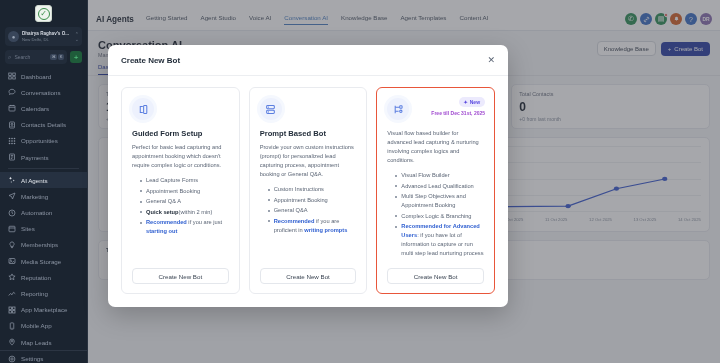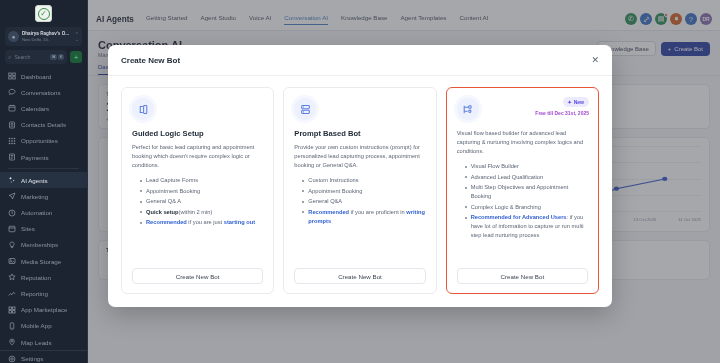--- a/index.html
+++ b/index.html
@@ -108,21 +108,21 @@
   .xlabels span { font-size:4.2px; color:#8b93a1; white-space:nowrap;}
   .xaxis-title { position:absolute; bottom:2px; left:0; right:0; text-align:center; font-size:4.6px; color:#6b7280; font-weight:bold;}
   .bottom-row { display:flex; gap:8px; padding: 8px 10px 0 10px;}
   .bottom-card { flex:1; background:#fff; border:1px solid #e7e9ee; border-radius:5px; padding:6px 7px; height:40px;}
   .bottom-label { font-size:5.6px; color:#4b5563; font-weight:bold;}
 
   .scrim { position:absolute; left:0; top:0; right:0; bottom:0; background: rgba(60,64,72,0.46); z-index: 25; }
 
   
   .modal {
-    position: absolute; left: 108px; top: 45px; width: 504px; height: 262px;
+    position: absolute; left: 108px; top: 45px; width: 400px; height: 262px;
     background: #fff; border-radius: 7px; z-index: 40;
     box-shadow: 0 8px 26px rgba(0,0,0,0.22);
     display: flex; flex-direction: column; overflow: hidden;
   }
   .modal-head {
     height: 31px; display:flex; align-items:center; padding: 0 13px;
     border-bottom: 1px solid #eceef1;
   }
   .modal-title { font-size: 8px; font-weight: bold; color: #1f2a37; }
   .modal-close { margin-left:auto; font-size: 9px; color:#5b6575; line-height: 1; cursor:pointer;}
@@ -484,21 +484,21 @@
     </div>
     <div class="modal-body">
 
       <div class="card">
         <div class="card-icon">
           <svg viewBox="0 0 16 16" fill="none" stroke="#5b7ee0" stroke-width="1.5">
             <path d="M7 3.5H3.3v9H7"></path>
               <rect x="8.2" y="2.2" width="4.6" height="11.6" rx="1"></rect>
           </svg>
         </div>
-        <div class="card-title">Guided Logic Setup</div>
+        <div class="card-title">Guided Form Setup</div>
         <div class="card-desc">Perfect for basic lead capturing and appointment booking which doesn't require complex logic or conditions.</div>
         <ul class="card-list">
           <li><span>Lead Capture Forms</span></li>
           <li><span>Appointment Booking</span></li>
           <li><span>General Q&amp; A</span></li>
           <li><span class="b">Quick setup</span><span>(within 2 min)</span></li>
           <li><span class="blue">Recommended</span><span> if you are just </span><span class="blue">starting out</span></li>
         </ul>
         <div class="card-btn">Create New Bot</div>
       </div>

